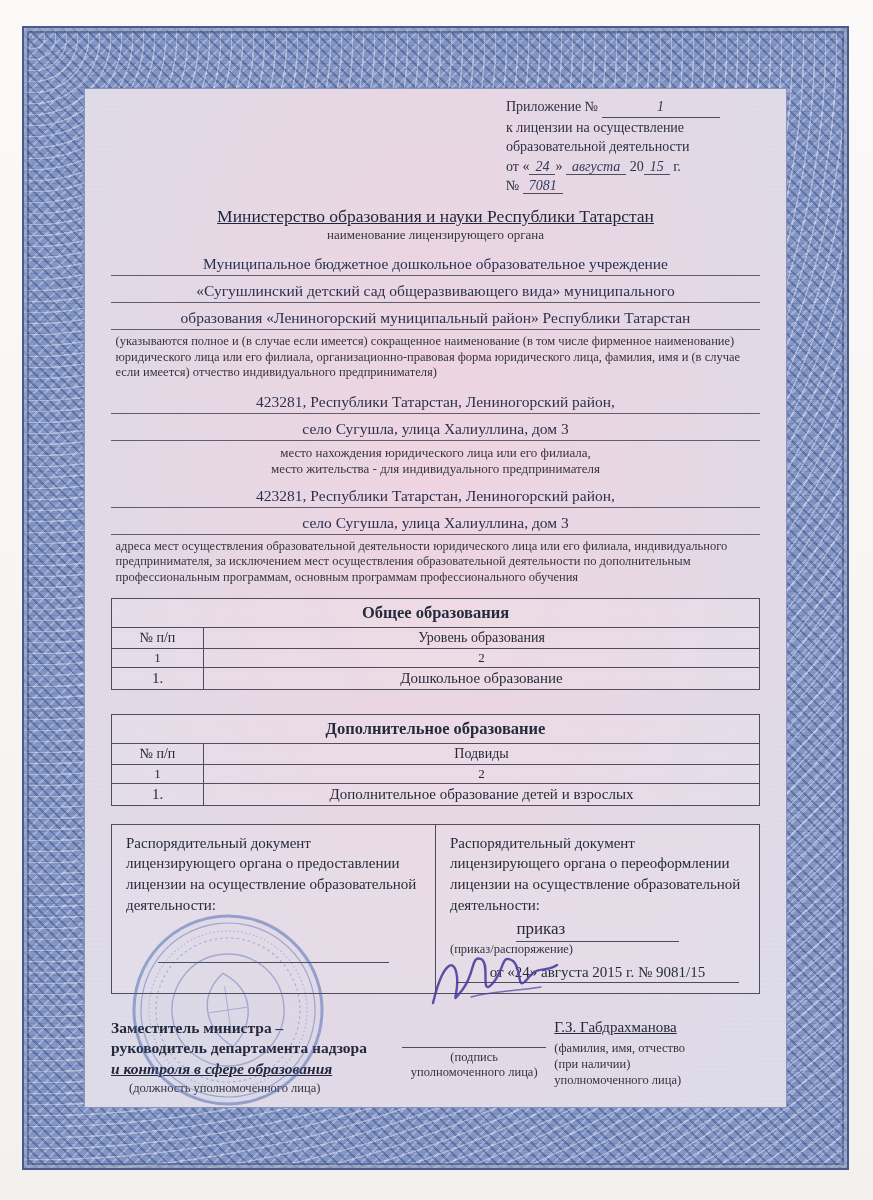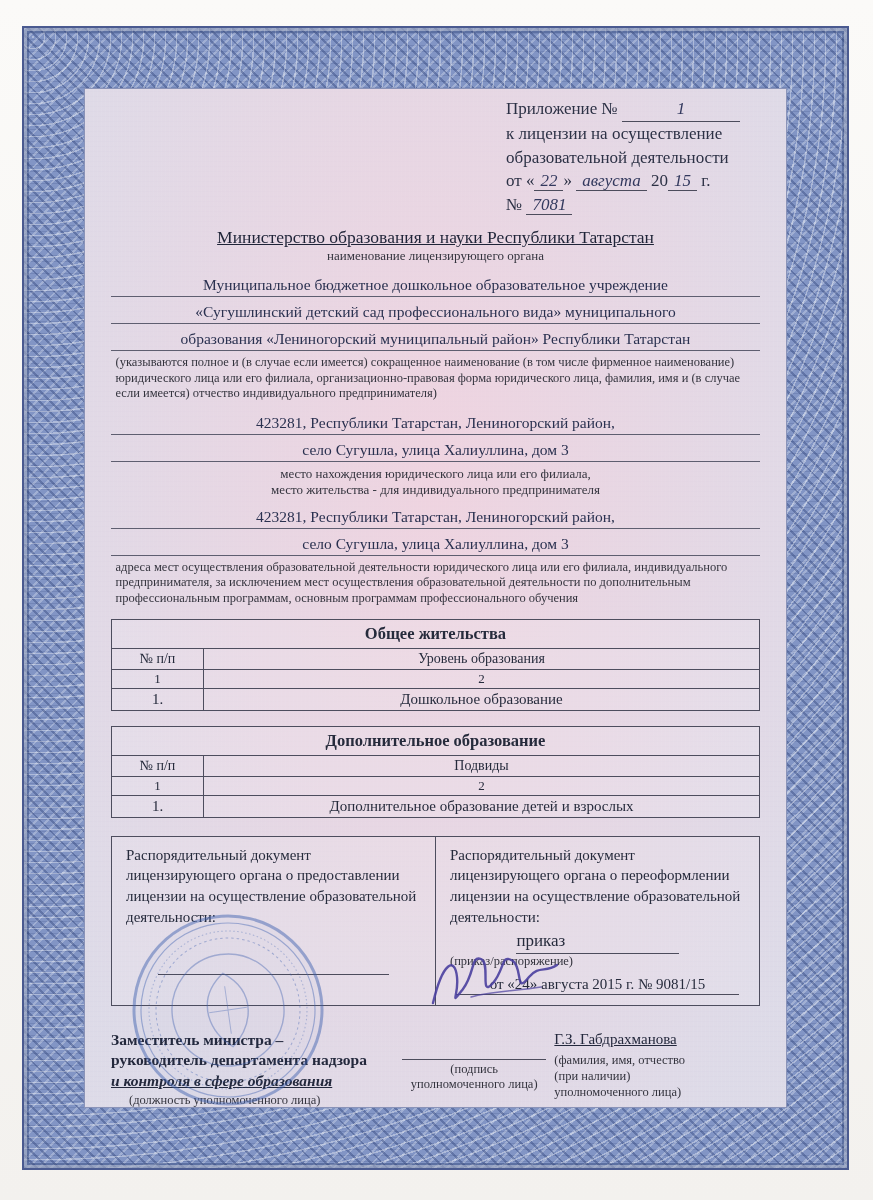--- a/index.html
+++ b/index.html
@@ -32,21 +32,21 @@
     background-color:#e9d8e0;
     background-image:
       radial-gradient(ellipse at 50% 38%, rgba(240,211,224,0.85) 0%, rgba(212,221,238,0.55) 90%),
       repeating-linear-gradient(90deg, rgba(255,255,255,0.10) 0 1px, transparent 1px 4px),
       repeating-linear-gradient(0deg, rgba(160,150,190,0.07) 0 1px, transparent 1px 5px);
     border:1px solid #8a93b8;
     padding:8px 26px 0 26px;
     overflow:hidden;
   }
 
-  .hdr { margin-left:395px; font-size:17px; line-height:1.4; color:#2c3145; }
+  .hdr { margin-left:395px; font-size:14px; line-height:1.4; color:#2c3145; }
   .hdr .fill { display:inline-block; min-width:118px; border-bottom:1px solid #4c4c5c; text-align:center; }
   .hand { font-style:italic; color:#33395e; }
   .u { border-bottom:1px solid #4c4c5c; padding:0 6px; }
 
   .ministry { text-align:center; margin-top:10px; }
   .ministry-title { font-size:17.5px; font-weight:normal; text-decoration:underline; color:#1f2438; }
   .small-caption { font-size:13px; color:#34343e; text-align:center; }
   .tiny-caption  { font-size:12.5px; color:#34343e; text-align:left; line-height:1.25; }
 
   .ruled {
@@ -102,77 +102,77 @@
     <div class="paper">
 
       <div class="hdr">
         <div>
           <span>Приложение №</span>
           <span class="fill"><span class="hand">1</span></span>
         </div>
         <div>к лицензии на осуществление</div>
         <div>образовательной деятельности</div>
         <div>
-          <span>от «</span><span class="hand u">22</span><span>»</span>
+          <span>от «</span><span class="hand u">24</span><span>»</span>
           <span class="hand u">августа</span>
           <span>20</span><span class="hand u">15</span>
           <span>г.</span>
         </div>
         <div>
           <span>№</span>
           <span class="hand u">7081</span>
         </div>
       </div>
 
       <div class="ministry">
         <div class="ministry-title">Министерство образования и науки Республики Татарстан</div>
         <div class="small-caption">наименование лицензирующего органа</div>
       </div>
 
       <div style="margin-top:6px;">
         <div class="ruled">Муниципальное бюджетное дошкольное образовательное учреждение</div>
-        <div class="ruled">«Сугушлинский детский сад профессионального вида» муниципального</div>
+        <div class="ruled">«Сугушлинский детский сад общеразвивающего вида» муниципального</div>
         <div class="ruled">образования «Лениногорский муниципальный район» Республики Татарстан</div>
         <div class="tiny-caption block-caption">(указываются полное и (в случае если имеется) сокращенное наименование (в том числе фирменное наименование) юридического лица или его филиала, организационно-правовая форма юридического лица, фамилия, имя и (в случае если имеется) отчество индивидуального предпринимателя)</div>
       </div>
 
       <div style="margin-top:6px;">
         <div class="ruled">423281, Республики Татарстан, Лениногорский район,</div>
         <div class="ruled">село Сугушла, улица Халиуллина, дом 3</div>
         <div class="small-caption" style="margin-top:4px;">место нахождения юридического лица или его филиала,</div>
         <div class="small-caption">место жительства - для индивидуального предпринимателя</div>
       </div>
 
       <div style="margin-top:4px;">
         <div class="ruled">423281, Республики Татарстан, Лениногорский район,</div>
         <div class="ruled">село Сугушла, улица Халиуллина, дом 3</div>
         <div class="tiny-caption block-caption">адреса мест осуществления образовательной деятельности юридического лица или его филиала, индивидуального предпринимателя, за исключением мест осуществления образовательной деятельности по дополнительным профессиональным программам, основным программам профессионального обучения</div>
       </div>
 
       <table class="lic" style="margin-top:12px;">
         <tbody>
           <tr>
-              <td colspan="2" class="tbl-title">Общее жительства</td>
+              <td colspan="2" class="tbl-title">Общее образования</td>
             </tr>
           <tr>
             <td class="tbl-head col-no">№ п/п</td>
             <td class="tbl-head">Уровень образования</td>
           </tr>
           <tr>
             <td class="tbl-num">1</td>
             <td class="tbl-num">2</td>
           </tr>
           <tr>
             <td class="tbl-data">1.</td>
             <td class="tbl-data">Дошкольное образование</td>
           </tr>
         </tbody>
       </table>
 
-      <table class="lic" style="margin-top:15px;">
+      <table class="lic" style="margin-top:24px;">
         <tbody>
           <tr>
               <td colspan="2" class="tbl-title">Дополнительное образование</td>
             </tr>
           <tr>
             <td class="tbl-head col-no">№ п/п</td>
             <td class="tbl-head">Подвиды</td>
           </tr>
           <tr>
             <td class="tbl-num">1</td>

